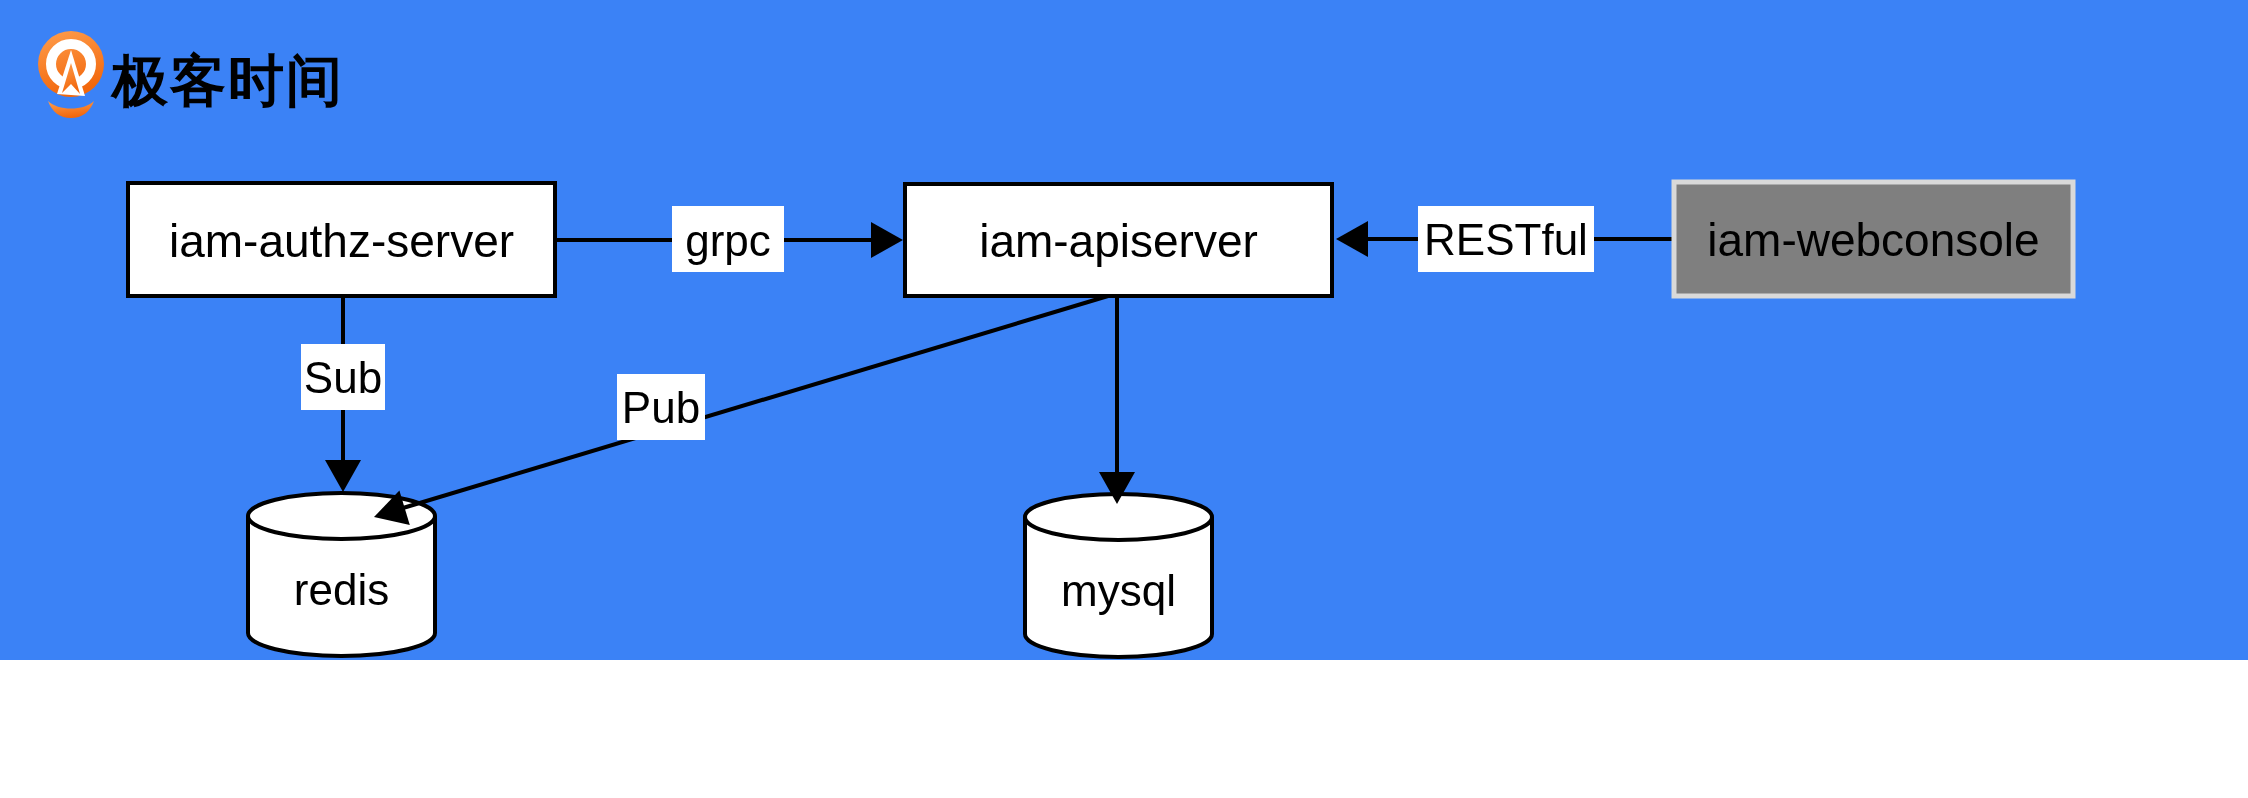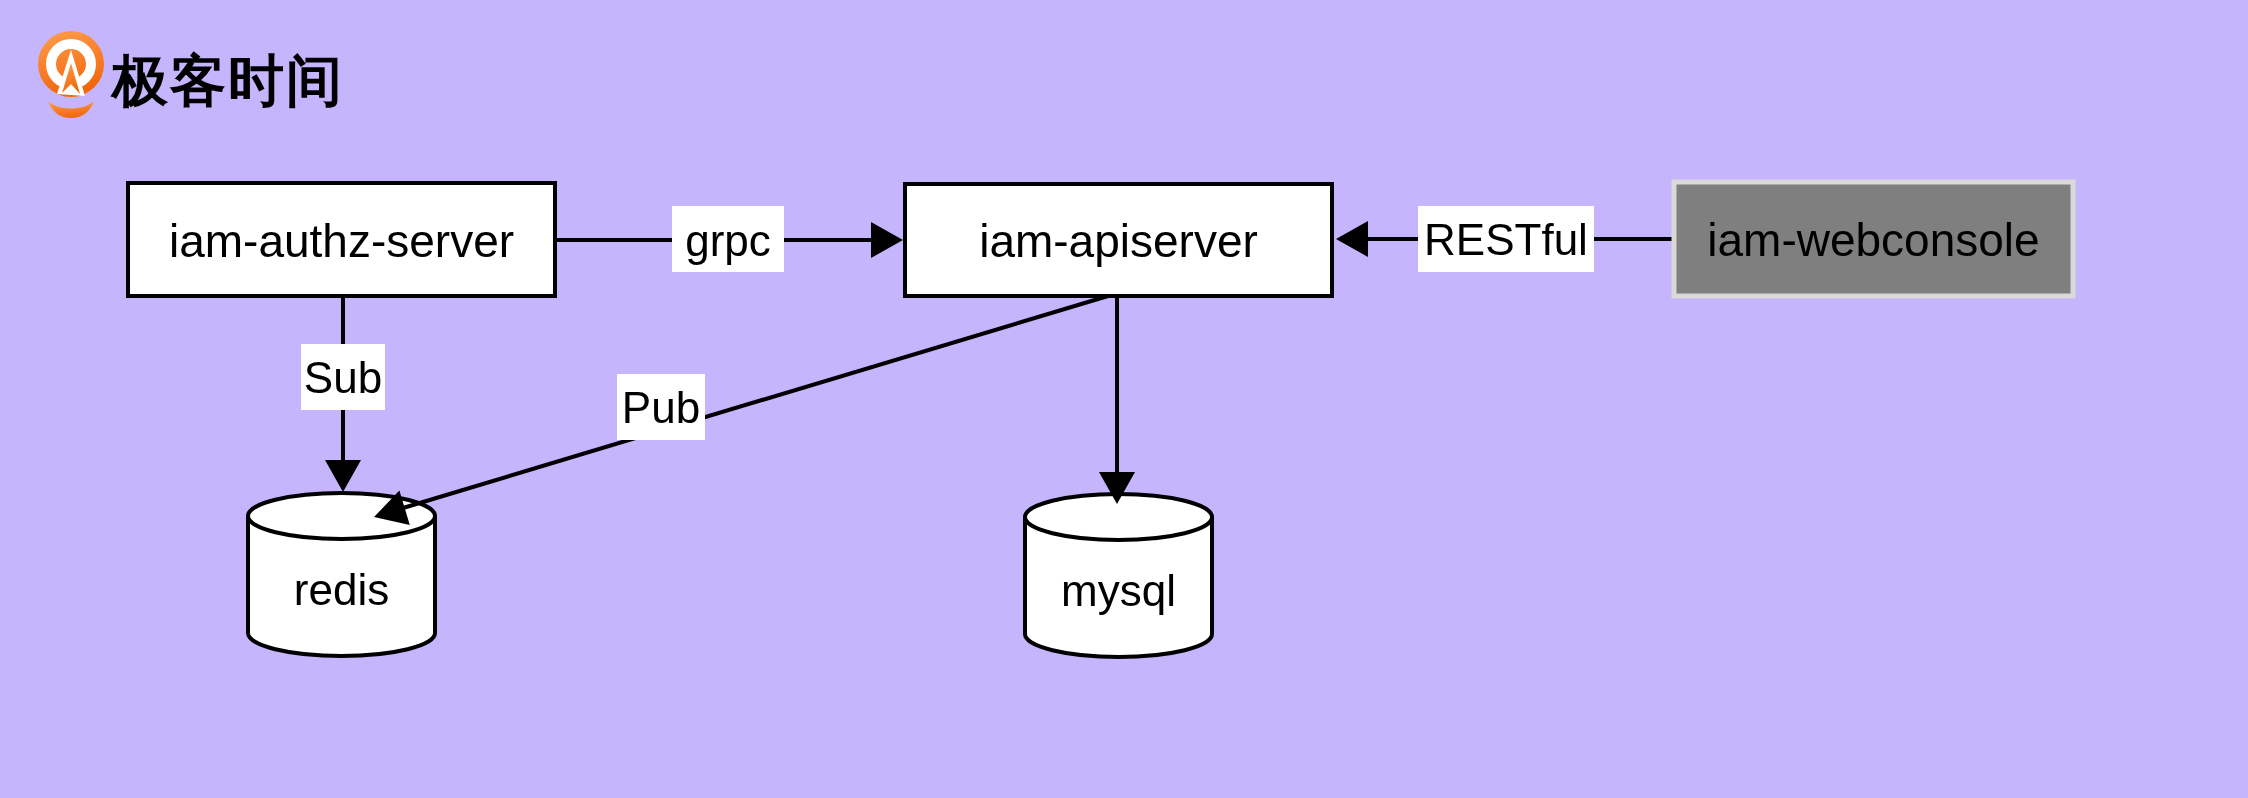--- a/index.html
+++ b/index.html
@@ -3,22 +3,22 @@
 <meta charset="utf-8">
 <style>
   html, body {
     margin: 0;
     padding: 0;
     background: #ffffff;
   }
   .canvas {
     position: relative;
     width: 2248px;
-    height: 798px;
-    background: #c4b5fd;
+    height: 660px;
+    background: #3b82f6;
     overflow: hidden;
   }
   svg { display: block; }
   text {
     font-family: "Liberation Sans", "DejaVu Sans", sans-serif;
     fill: #000000;
   }
   .node-label   { font-size: 46px; }
   .edge-label   { font-size: 44px; }
   .cyl-label    { font-size: 44px; }

